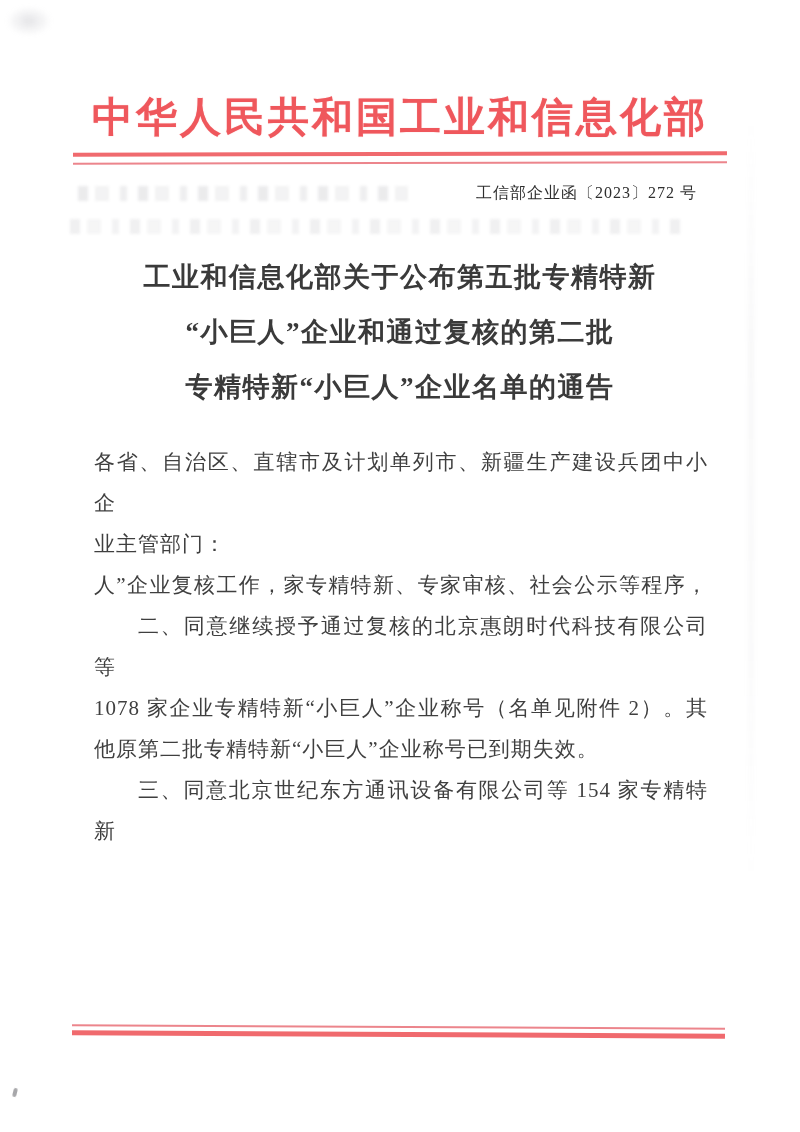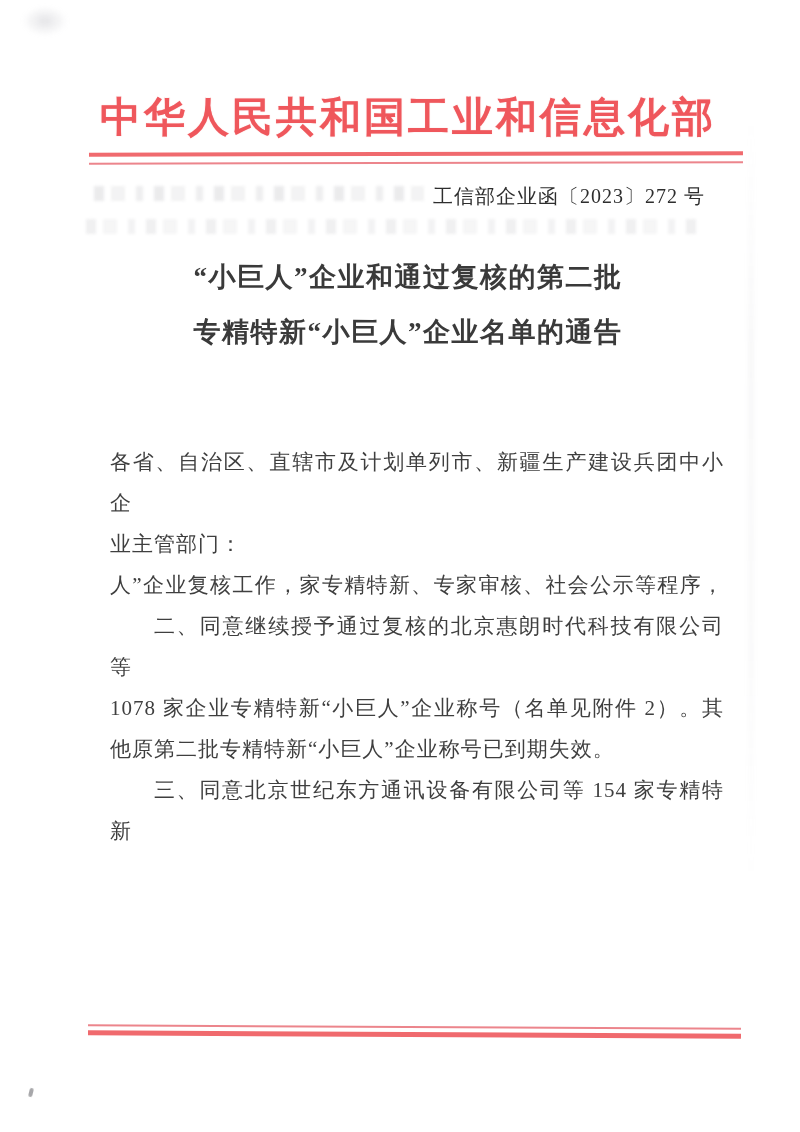--- a/index.html
+++ b/index.html
@@ -3,21 +3,21 @@
 <meta charset="utf-8">
 <style>
   * { box-sizing: border-box; margin: 0; padding: 0; }
   html, body { width: 800px; height: 1132px; }
   body {
     position: relative;
     background: #ffffff;
     overflow: hidden;
     font-family: "Liberation Serif", "DejaVu Serif", serif;
   }
-  .page { position: absolute; inset: 0; margin-left: 16px; }
+  .page { position: absolute; inset: 0; }
 
   
   .agency {
     position: absolute;
     top: 90px; left: 0; right: 0;
     text-align: center;
     font-size: 41px;
     font-weight: bold;
     letter-spacing: 3px;
     color: #ef575c;
@@ -36,22 +36,22 @@
   .rule-bottom {
     position: absolute; top: 1026px; left: 72px; width: 653px;
     transform: rotate(0.3deg);
   }
   .rule-bottom .thin  { height: 2px; background: #ec858c; }
   .rule-bottom .thick { height: 5px; background: #f06a6e; margin-top: 4px; }
 
   
   .docnum {
     position: absolute;
-    top: 183px; right: 95px;
-    font-size: 20px;
+    top: 183px; right: 103px;
+    font-size: 16px;
     letter-spacing: 1px;
     color: #2e2e2e;
     white-space: nowrap;
   }
 
   
   .title {
     position: absolute;
     top: 250px; left: 0; right: 0;
     text-align: center;
@@ -124,20 +124,21 @@
     <div class="thick"></div>
     <div class="thin"></div>
   </div>
 
   <div class="ghost ghost-a"></div>
   <div class="ghost ghost-b"></div>
 
   <div class="docnum">工信部企业函〔2023〕272 号</div>
 
   <div class="title">
+    <div>工业和信息化部关于公布第五批专精特新</div>
     <div>“小巨人”企业和通过复核的第二批</div>
     <div>专精特新“小巨人”企业名单的通告</div>
   </div>
 
   <div class="body-text">
     <p class="j">各省、自治区、直辖市及计划单列市、新疆生产建设兵团中小企</p>
     <p>业主管部门：</p>
     <p class="j">人”企业复核工作，家专精特新、专家审核、社会公示等程序，</p>
     <p class="j indent">二、同意继续授予通过复核的北京惠朗时代科技有限公司等</p>
     <p class="j">1078 家企业专精特新“小巨人”企业称号（名单见附件 2）。其</p>

